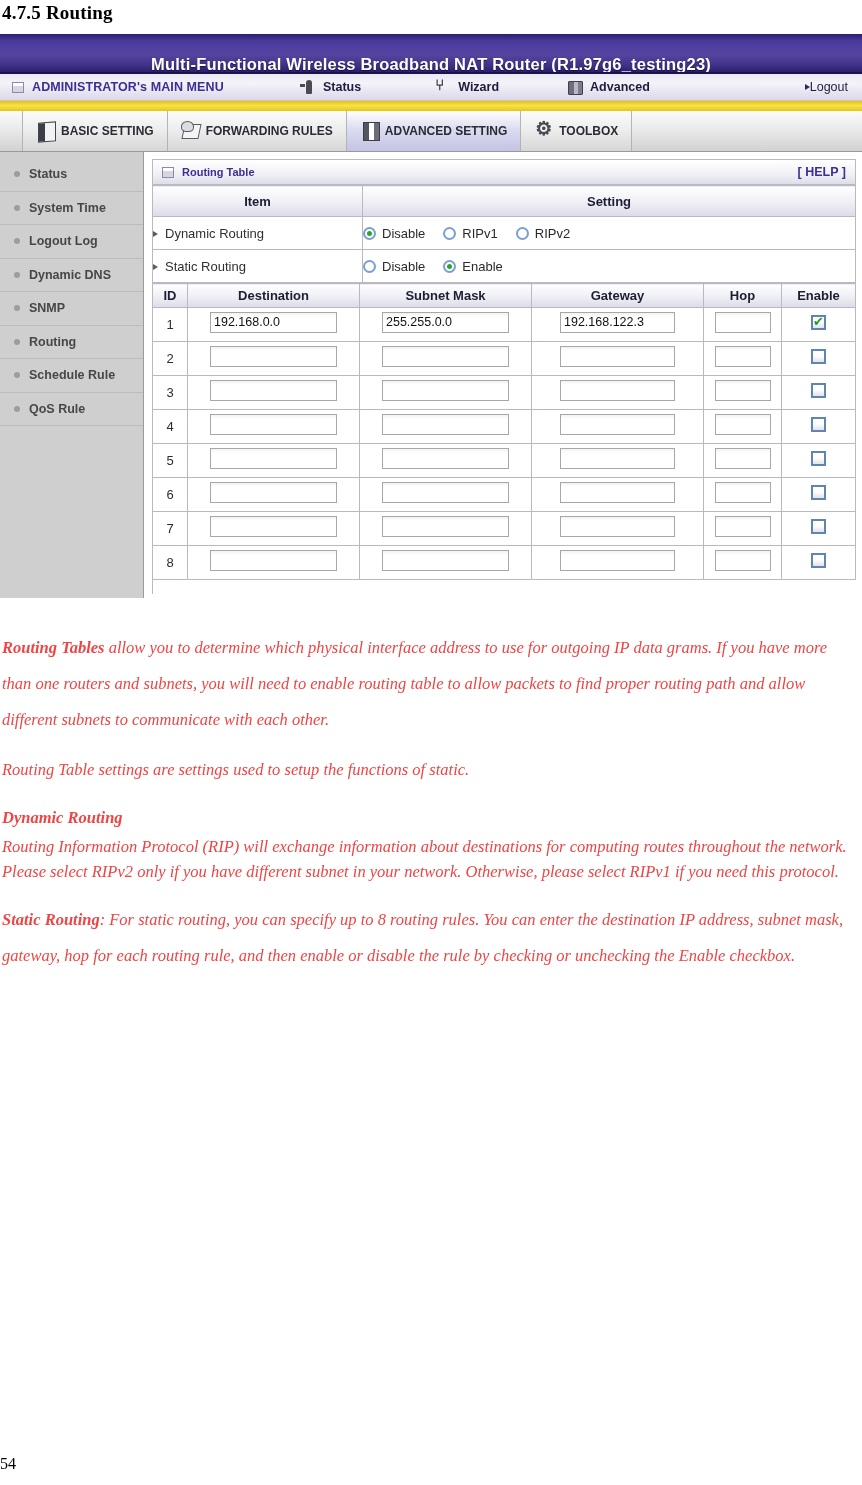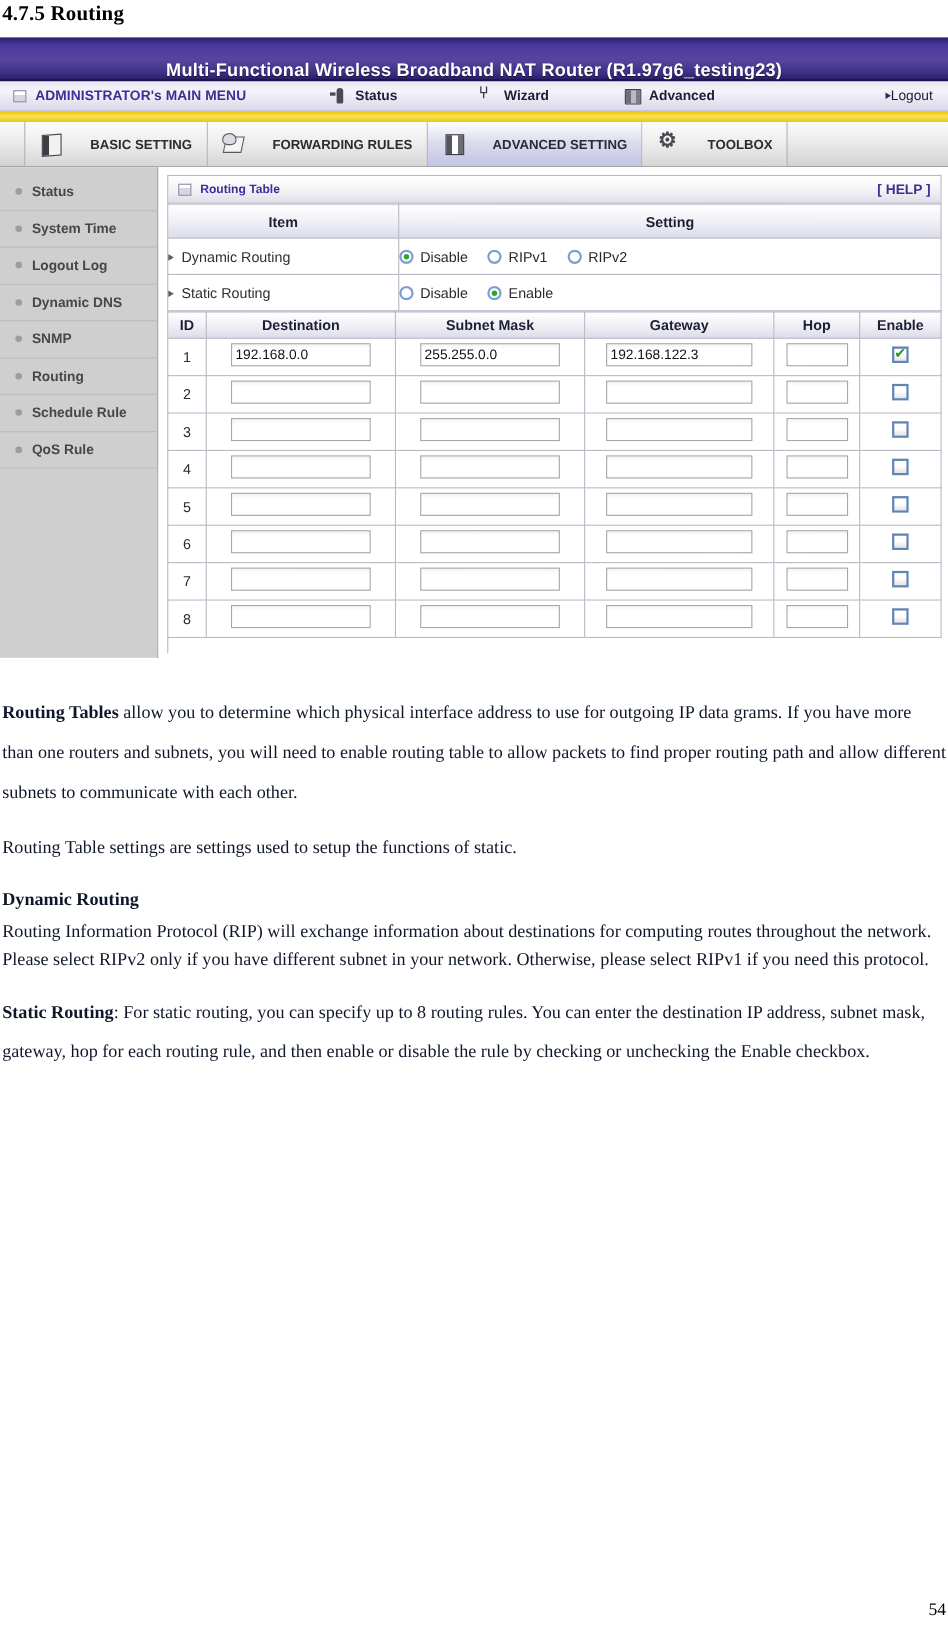--- a/index.html
+++ b/index.html
@@ -158,21 +158,21 @@
   .router-tabs {
     height: 40px;
     background: linear-gradient(to bottom,#fbfbfb 0%, #e9e9e9 48%, #d2d2d2 100%);
     display: flex;
     align-items: stretch;
     border-bottom: 1px solid #9a9a9a;
   }
   .tab {
     display: flex;
     align-items: center;
-    gap: 24px;
+    gap: 3px;
     padding: 0 13px;
     border-right: 1px solid #b4b4b4;
     font-family: "Liberation Sans", sans-serif;
     font-weight: bold;
     font-size: 12px;
     color: #2b2b33;
     background: linear-gradient(to bottom,#fcfcfc 0%, #ececec 50%, #d6d6d6 100%);
     white-space: nowrap;
   }
   .tab:first-child { margin-left: 22px; border-left: 1px solid #b4b4b4;}
@@ -385,21 +385,21 @@
     color: #111111;
     padding: 0 3px;
     box-sizing: border-box;
     display: inline-block;
     text-align: left;
     overflow: hidden;
     white-space: nowrap;
   }
   .tinput.w-dest { width: 127px; }
   .tinput.w-mask { width: 127px; }
-  .tinput.w-gw   { width: 133px; }
+  .tinput.w-gw   { width: 115px; }
   .tinput.w-hop  { width: 56px; }
 
   .cbox {
     width: 15px; height: 15px;
     border: 2px solid #5f84b5;
     background: linear-gradient(to bottom,#ffffff 0%,#ffffff 45%,#e3e3e8 100%);
     display: inline-block;
     position: relative;
     box-sizing: border-box;
   }
@@ -417,21 +417,22 @@
     height: 14px;
     border-left: 1px solid #b9b9c6;
     border-bottom: 0;
   }
 
   
   .prose {
     padding: 0 2px;
     font-family: "Liberation Serif", serif;
     font-size: 16.5px;
-    color: #0f172a;
+    color: #ef4444;
+    font-style: italic;
   }
   .p-spaced {
     line-height: 36px;
     margin: 0 0 14px 0;
   }
   .p-tight {
     line-height: 25px;
     margin: 0;
   }
   .p-gap { margin: 0 0 18px 0; }
@@ -440,21 +441,21 @@
     font-weight: bold;
     font-size: 16.5px;
     margin: 0 0 4px 0;
     line-height: 24px;
   }
 
   .page-number {
     position: absolute;
     bottom: 12px;
     left: 0; right: 2px;
-    text-align: right;
+    text-align: left;
     font-family: "Liberation Serif", serif;
     font-size: 16px;
     color: #000;
   }
 </style>
 </head>
 <body>
 
 <h1 class="doc-heading">4.7.5 Routing</h1>
 

